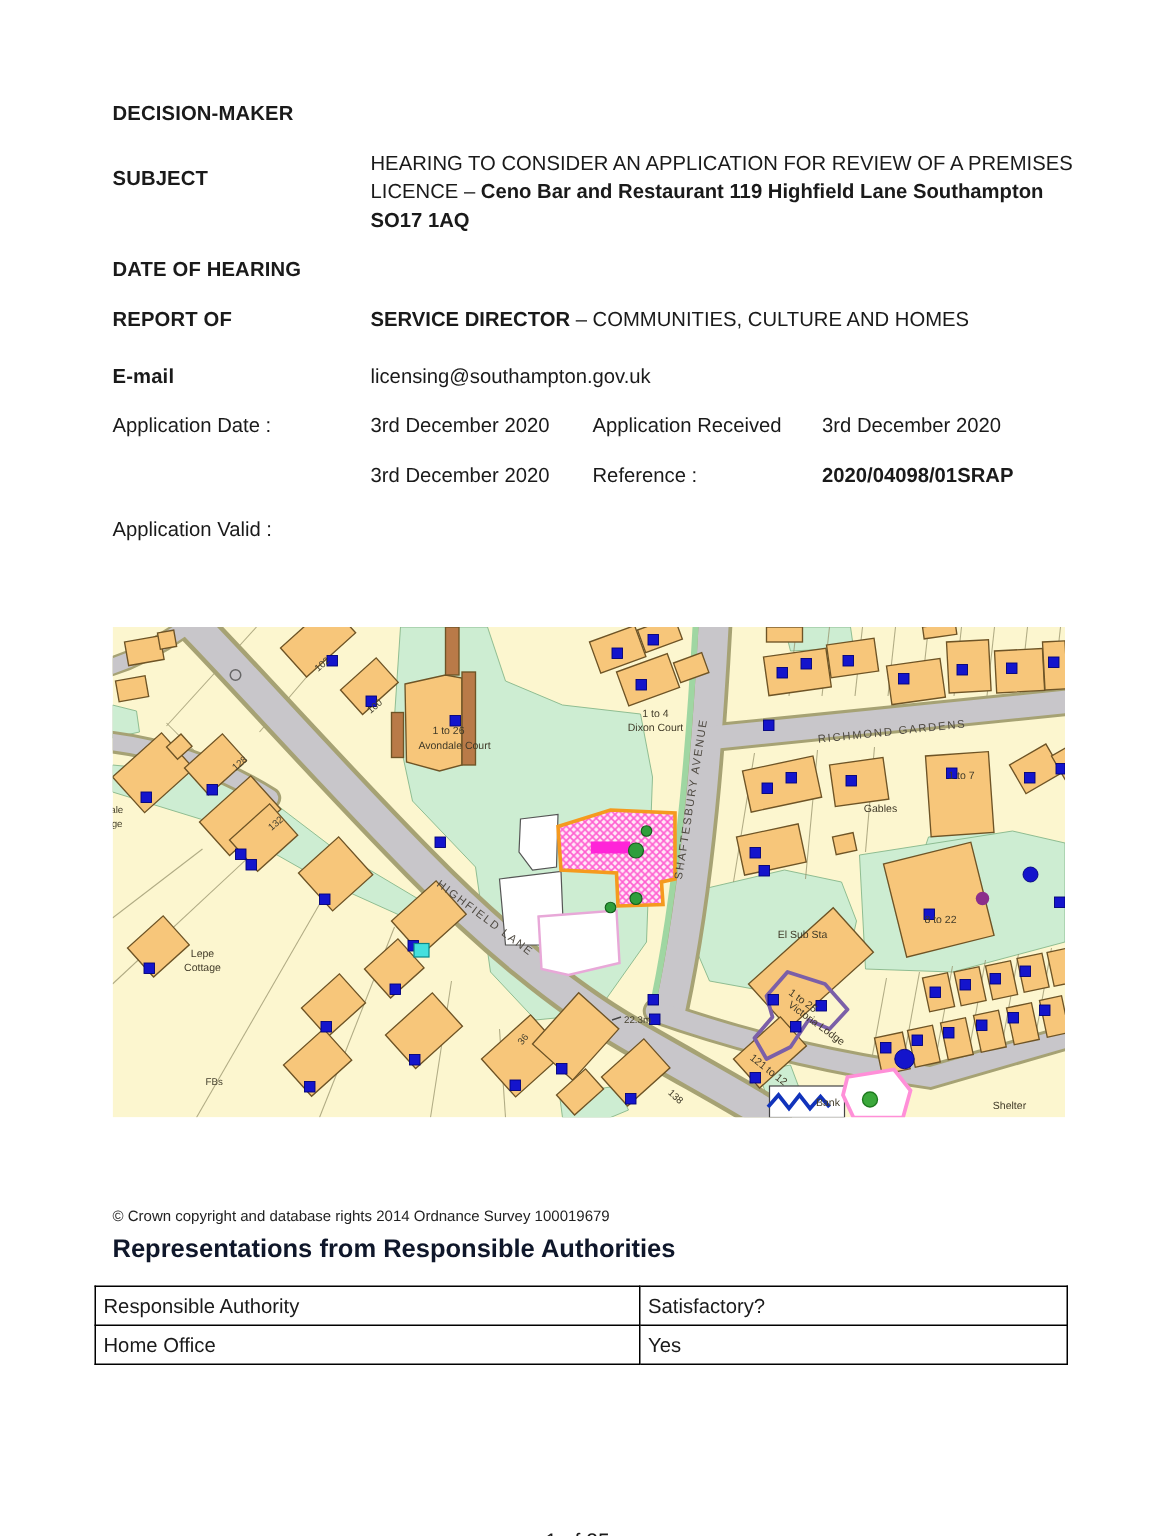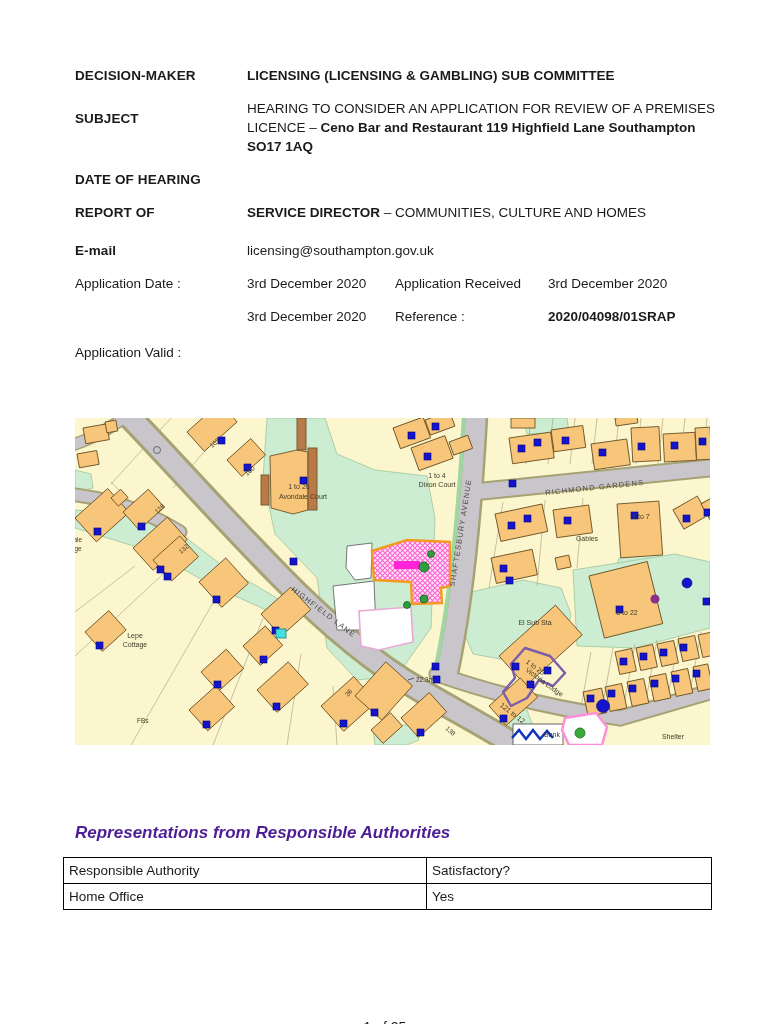--- a/index.html
+++ b/index.html
@@ -6,21 +6,21 @@
   .page{position:relative;width:770px;height:1024px;background:#ffffff;overflow:hidden;
         font-family:"Liberation Sans","DejaVu Sans",sans-serif;color:#1a1a1a;}
   .abs{position:absolute;}
   .lbl{font-size:13.5px;font-weight:bold;letter-spacing:.1px;}
   .lbl-reg{font-size:13.5px;font-weight:normal;}
   .val{font-size:13.5px;}
   .b{font-weight:bold;}
   sup{font-size:9px;vertical-align:super;line-height:0;}
   .subject{width:470px;line-height:19px;font-size:13.5px;}
   .copyright{font-size:10px;color:#222;}
-  .heading{font-size:17px;font-weight:bold;font-style:italic;color:#4c1d95;}
+  .heading{font-size:17px;font-weight:bold;color:#0f172a;}
   table.rep{border-collapse:collapse;width:649px;table-layout:fixed;}
   table.rep td{border:1.5px solid #000;font-size:13.5px;padding:2px 5px 3px 5px;height:20px;
                font-weight:normal;vertical-align:middle;}
   td.c1{width:352px;}
   .footer{width:770px;text-align:center;font-size:14px;margin-top:48px;}
   .mapbox{left:75px;top:418px;width:635px;height:327px;overflow:hidden;}
   
   .bld{fill:#F7C67A;stroke:#6E5426;stroke-width:.9;}
   .mk{fill:#1414CC;stroke:#00007a;stroke-width:.6;}
   .pline{stroke:#97926B;stroke-width:.7;opacity:.75;fill:none;}
@@ -30,21 +30,20 @@
   .lbl-map{font:7px "Liberation Sans",sans-serif;fill:#403A28;}
   .num-map{font:6.5px "Liberation Sans",sans-serif;fill:#45402E;}
   .street{font:7.5px "Liberation Sans",sans-serif;fill:#4F4A42;letter-spacing:1.2px;}
 </style>
 </head>
 <body>
 
 <div class="page">
 
   <div class="abs lbl" style="left:75px;top:68px;">DECISION-MAKER</div>
-  <div class="abs val b" style="left:247px;top:68px;width:470px;">LICENSING (LICENSING &amp; GAMBLING) SUB COMMITTEE</div>
 
   <div class="abs lbl" style="left:75px;top:111px;">SUBJECT</div>
   <div class="abs subject" style="left:247px;top:99px;"><span>HEARING TO CONSIDER AN APPLICATION FOR REVIEW OF A PREMISES LICENCE – </span><span class="b">Ceno Bar and Restaurant 119 Highfield Lane Southampton SO17 1AQ</span></div>
 
   <div class="abs lbl" style="left:75px;top:172px;">DATE OF HEARING</div>
 
   <div class="abs lbl" style="left:75px;top:205px;">REPORT OF</div>
   <div class="abs val" style="left:247px;top:205px;width:470px;"><span class="b">SERVICE DIRECTOR</span><span> – COMMUNITIES, CULTURE AND HOMES</span></div>
 
   <div class="abs lbl" style="left:75px;top:243px;">E-mail</div>
@@ -311,20 +310,21 @@
         <text class="num-map" x="82" y="96" transform="rotate(-40 82 96)">128</text>
         <text class="num-map" x="106" y="136" transform="rotate(-40 106 136)">132</text>
         <text class="num-map" x="273" y="279" transform="rotate(-50 273 279)">36</text>
         <text class="num-map" x="370" y="311" transform="rotate(42 370 311)">138</text>
         <text class="num-map" x="-8" y="124">kvale</text>
         <text class="num-map" x="-6" y="133">tage</text>
       </g>
     </svg>
   </div>
 
+  <div class="abs copyright" style="left:75px;top:806px;">© Crown copyright and database rights 2014 Ordnance Survey 100019679</div>
 
   <div class="abs heading" style="left:75px;top:823px;">Representations from Responsible Authorities</div>
 
   <table class="rep abs" style="left:63px;top:857px;">
     <tbody>
         <tr>
       <td class="c1">Responsible Authority</td>
       <td>Satisfactory?</td>
     </tr>
     <tr>

